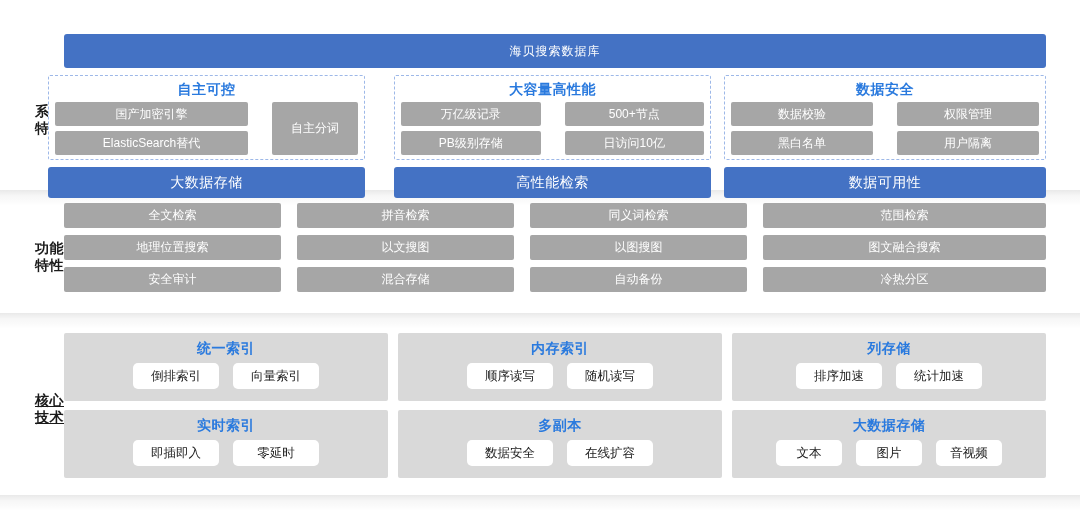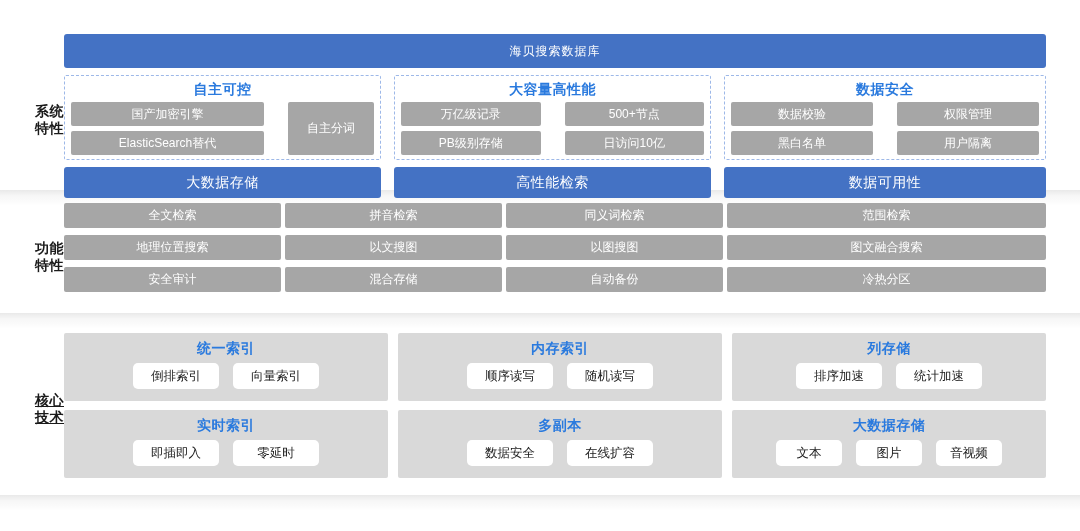--- a/index.html
+++ b/index.html
@@ -104,21 +104,21 @@
     color: #ffffff;
     font-size: 14px;
     display: flex;
     align-items: center;
     justify-content: center;
     letter-spacing: .5px;
   }
 
   
   #func-area { position: absolute; left: 64px; top: 203px; width: 982px; }
-  .func-row { display: flex; gap: 4px; margin-bottom: 7px; }
+  .func-row { display: flex; gap: 16px; margin-bottom: 7px; }
   .func-cell {
     background: #a6a6a6;
     color: #ffffff;
     font-size: 12px;
     height: 25px;
     border-radius: 2px;
     display: flex;
     align-items: center;
     justify-content: center;
     text-align: center;
@@ -184,21 +184,21 @@
   </div>
   <div class="section-label" style="top:392px;text-decoration:underline;">
     <span>核心</span>
     <span>技术</span>
   </div>
 
   <div id="title-bar">
     <span class="txt">海贝搜索数据库</span>
   </div>
 
-  <div class="sys-col" style="left:64px;width:317px;">
+  <div class="sys-col" style="left:48px;width:317px;">
     <div class="sys-dashed">
       <div class="sys-head">自主可控</div>
       <div class="sys-grid">
         <div class="sys-stack">
           <div class="gbox">国产加密引擎</div>
           <div class="gbox">ElasticSearch替代</div>
         </div>
         <div class="gbox tall" style="width:86px;">自主分词</div>
       </div>
     </div>

